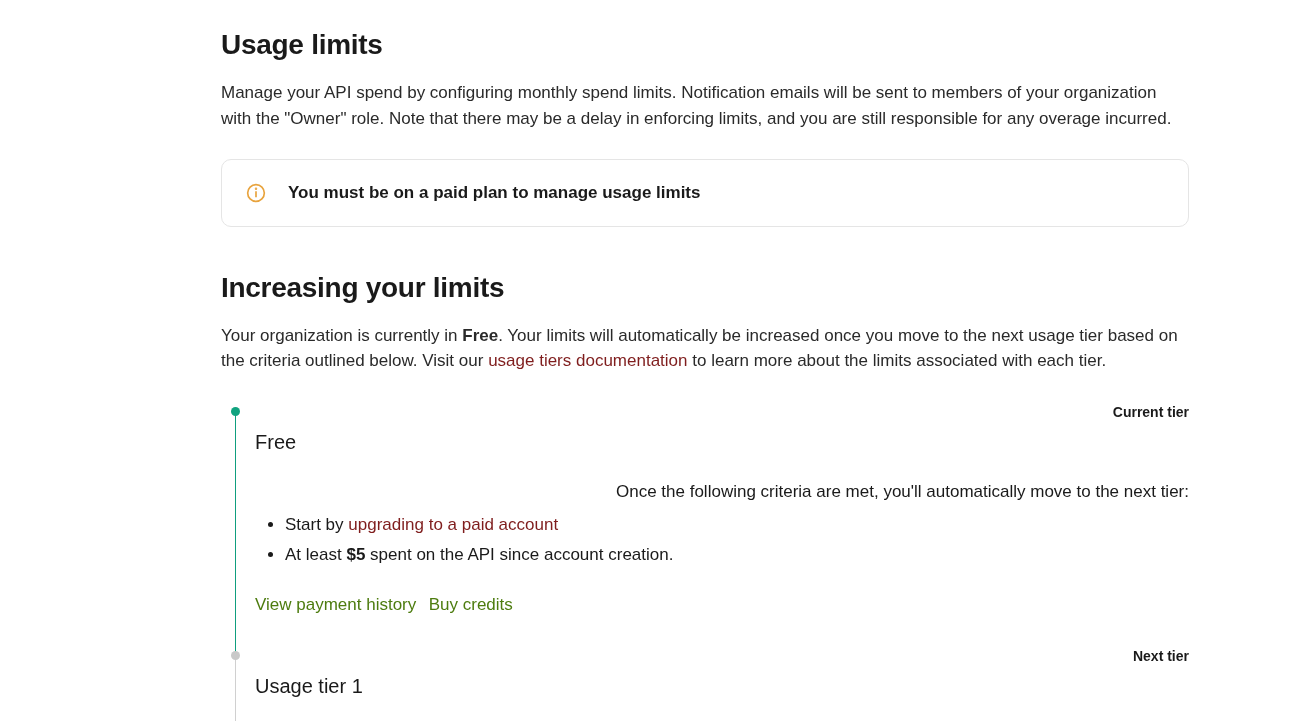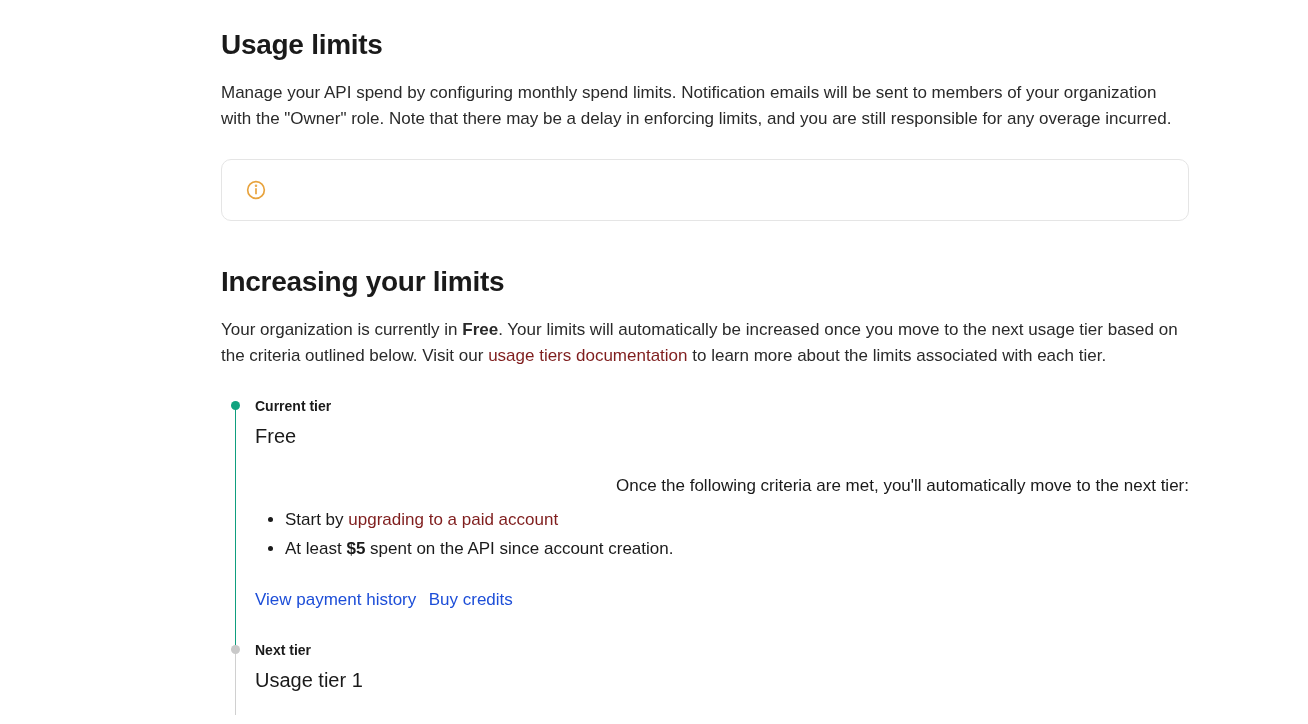--- a/index.html
+++ b/index.html
@@ -82,20 +82,21 @@
     height: 9px;
     border-radius: 50%;
   }
   .dot.active { background: #10a37f; }
   .dot.inactive { background: #c9c9c9; }
   .tier-label {
     font-size: 14px;
     font-weight: 600;
     color: #1a1a1a;
     margin-bottom: 4px;
+    text-align: right;
   }
   .tier-name {
     font-size: 20px;
     font-weight: 400;
     color: #1a1a1a;
     margin-bottom: 22px;
   }
   .criteria-intro {
     font-size: 17px;
     margin-bottom: 6px;
@@ -105,21 +106,21 @@
     list-style: disc;
     padding-left: 30px;
     margin-bottom: 23px;
   }
   ul.criteria li {
     font-size: 17px;
     padding: 2px 0;
   }
   .spend-amount { font-weight: 700; }
   .action-links a {
-    color: #1d4ed8;
+    color: #4d7c0f;
     text-decoration: none;
     font-size: 17px;
     margin-right: 8px;
   }
 </style>
 </head>
 <body>
 
 <div class="page">
 
@@ -127,20 +128,21 @@
   <p class="desc">Manage your API spend by configuring monthly spend limits. Notification emails will be sent to members of your organization with the "Owner" role. Note that there may be a delay in enforcing limits, and you are still responsible for any overage incurred.</p>
 
   <div class="alert">
     <span class="alert-icon">
       <svg viewBox="0 0 24 24" fill="none" stroke="currentColor" stroke-width="2">
         <circle cx="12" cy="12" r="10"></circle>
         <line x1="12" y1="10" x2="12" y2="17"></line>
         <circle cx="12" cy="7" r="0.5" fill="currentColor"></circle>
       </svg>
     </span>
+    <span class="alert-text">You must be on a paid plan to manage usage limits</span>
   </div>
 
   <h2 class="section-title">Increasing your limits</h2>
   <p class="desc">
     <span>Your organization is currently in </span><span class="bold">Free</span><span>. Your limits will automatically be increased once you move to the next usage tier based on the criteria outlined below. Visit our </span><a href="#" class="link">usage tiers documentation</a><span> to learn more about the limits associated with each tier.</span>
   </p>
 
   <div class="timeline">
 
     <div class="timeline-item">

